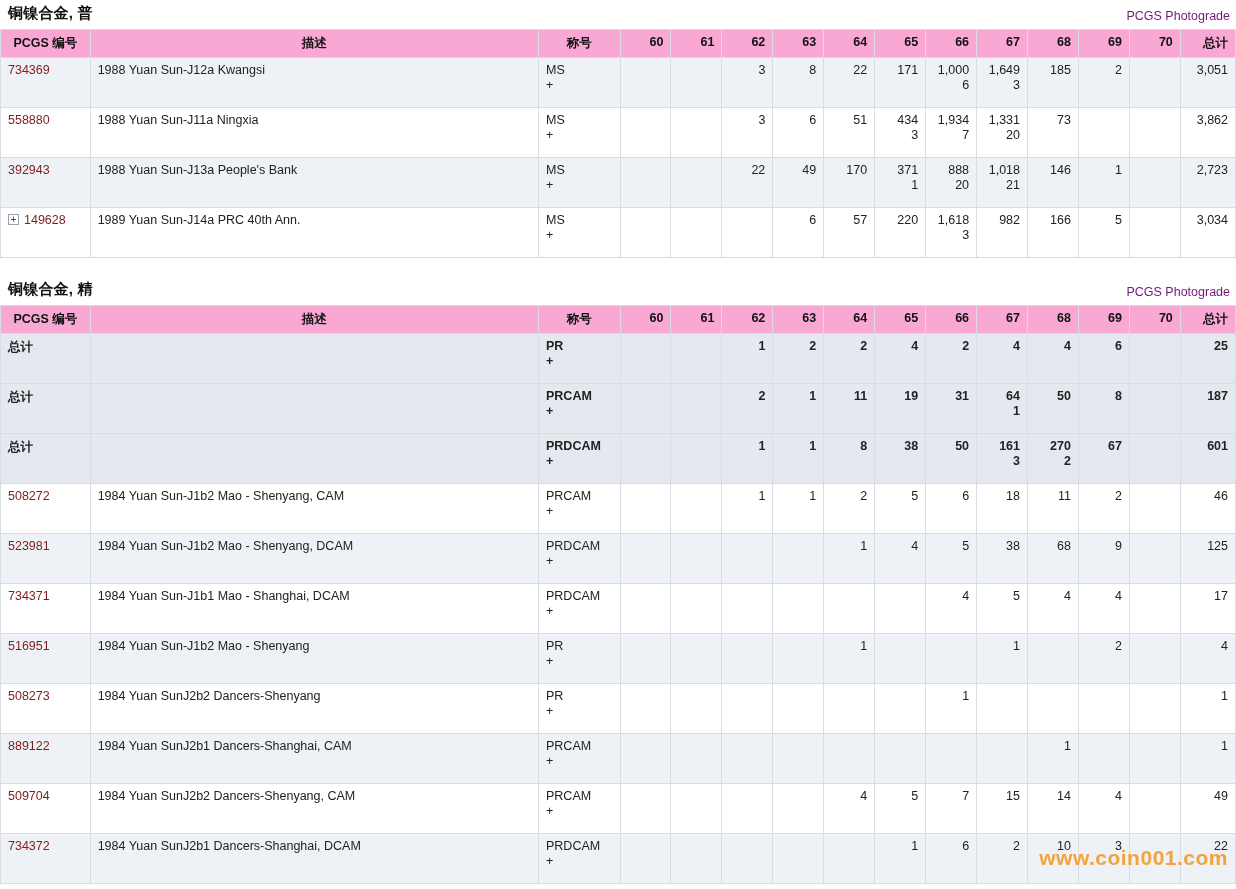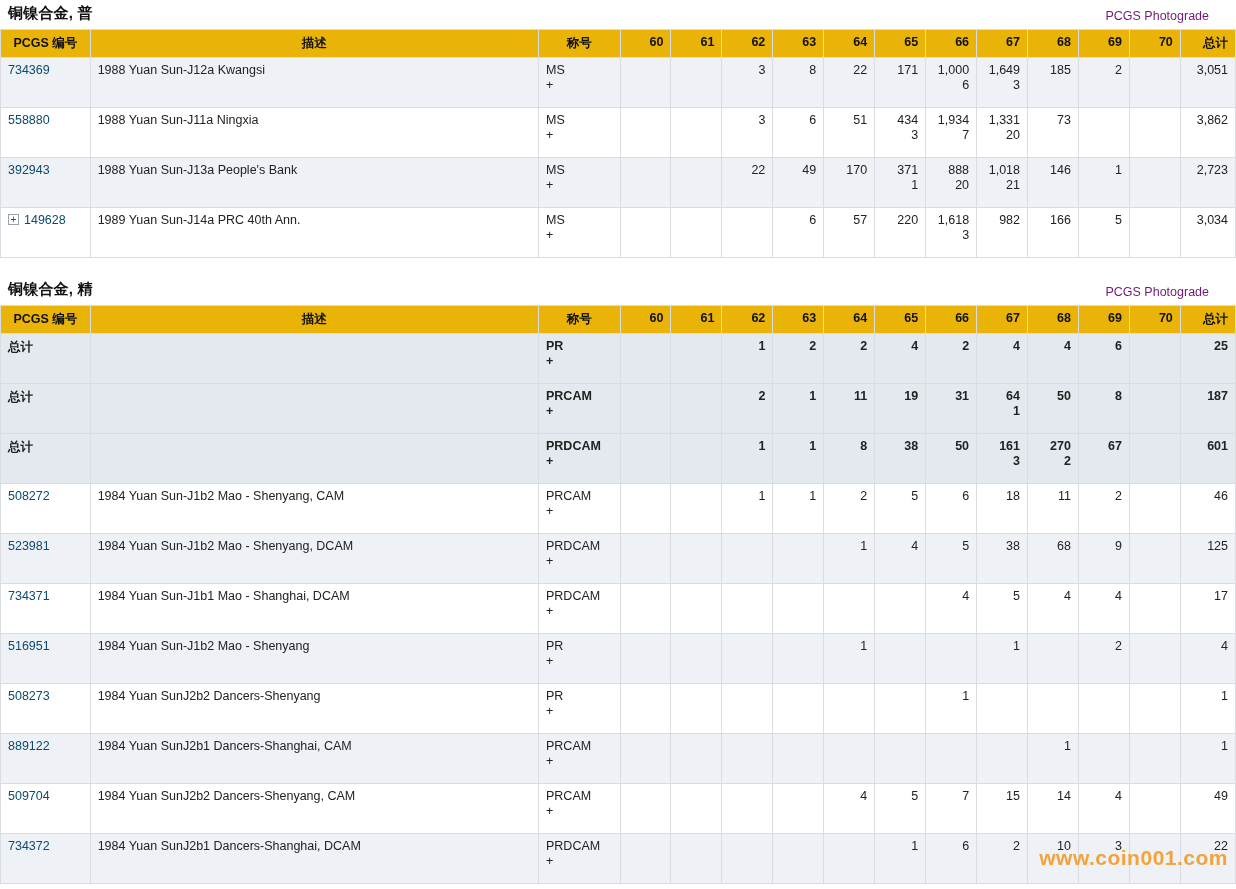--- a/index.html
+++ b/index.html
@@ -11,21 +11,21 @@
   }
   body { width: 1236px; }
   .page { width: 1236px; padding: 0; }
 
   .section { width: 1236px; }
 
   .section-head {
     display: flex;
     align-items: flex-end;
     justify-content: space-between;
-    padding: 4px 25px 6px 8px;
+    padding: 4px 4px 6px 8px;
   }
   .section-title {
     font-size: 15px;
     font-weight: bold;
     color: #111;
     letter-spacing: 0.2px;
   }
   .photograde-link {
     font-size: 12.5px;
     color: #701a75;
@@ -40,40 +40,40 @@
     font-size: 12.5px;
   }
   table.grid th, table.grid td {
     border: 1px solid #d9dde2;
     vertical-align: top;
     padding: 5px 7px 5px 7px;
     height: 25px;
   }
   thead th {
     font-weight: bold;
-    background: #eab308;
+    background: #f9a8d4;
     font-size: 12.5px;
     color: #111;
     padding-top: 6px;
     padding-bottom: 6px;
     height: 22px;
   }
   th.num, td.num { text-align: right; }
   th.c-pcgs, td.c-pcgs { width: 88px; }
   th.c-desc, td.c-desc { width: 440px; }
   th.c-desig, td.c-desig { width: 80px; }
   th.c-g, td.c-g { width: 50px; }
   th.c-total, td.c-total { width: 54px; }
 
   tbody tr.row-tall td { height: 50px; }
   tbody tr.alt td { background: #eef1f5; }
   tbody tr.total-row td { background: #e4e9ef; font-weight: bold; }
 
   td.c-pcgs a {
-    color: #0c4a6e;
+    color: #7f1d1d;
     text-decoration: none;
     margin-top: 36px;
   }
 
   .expander {
     display: inline-block;
     width: 11px; height: 11px;
     line-height: 9px;
     text-align: center;
     border: 1px solid #9aa3ad;

